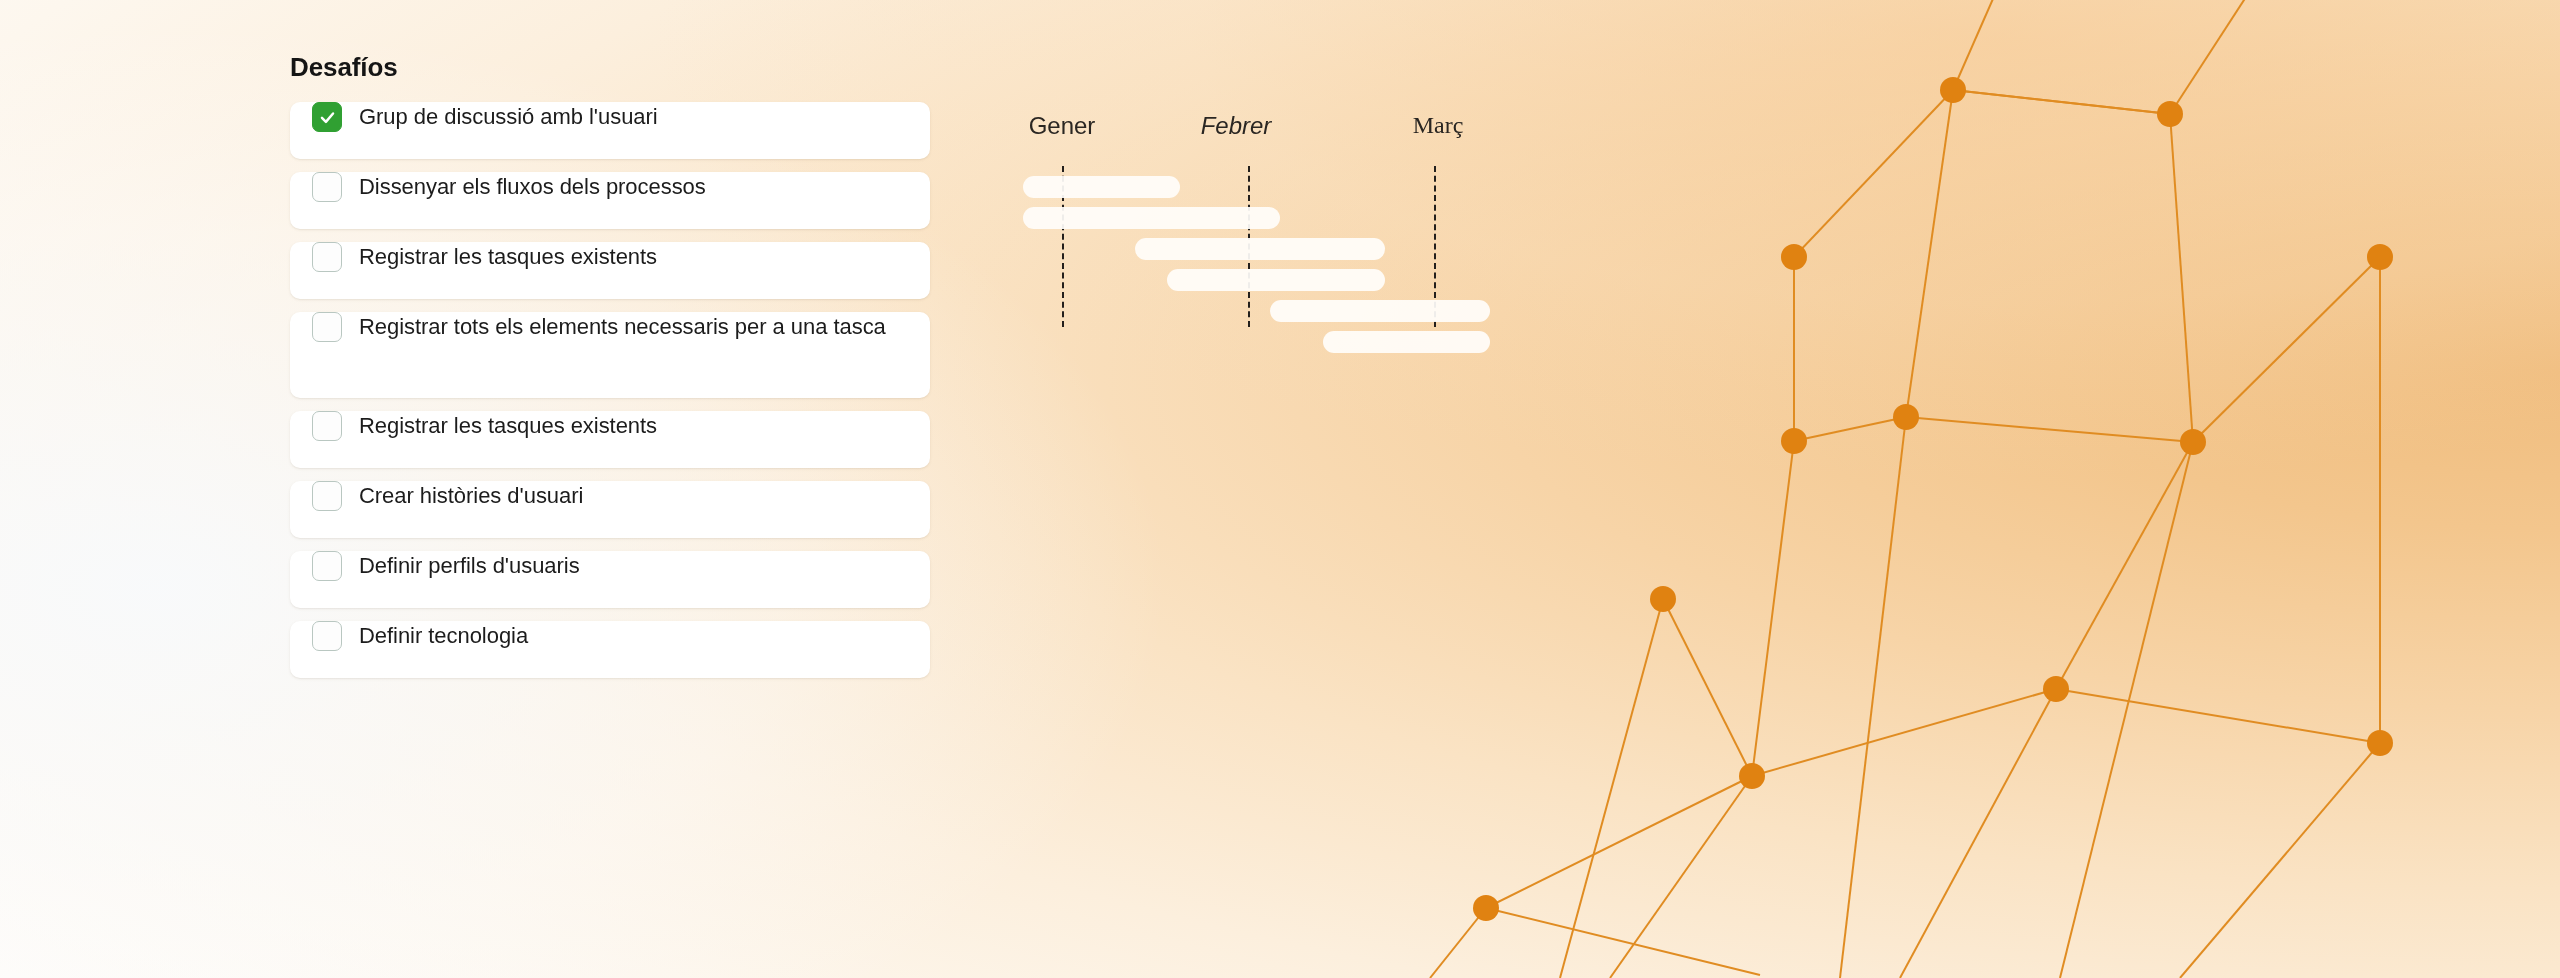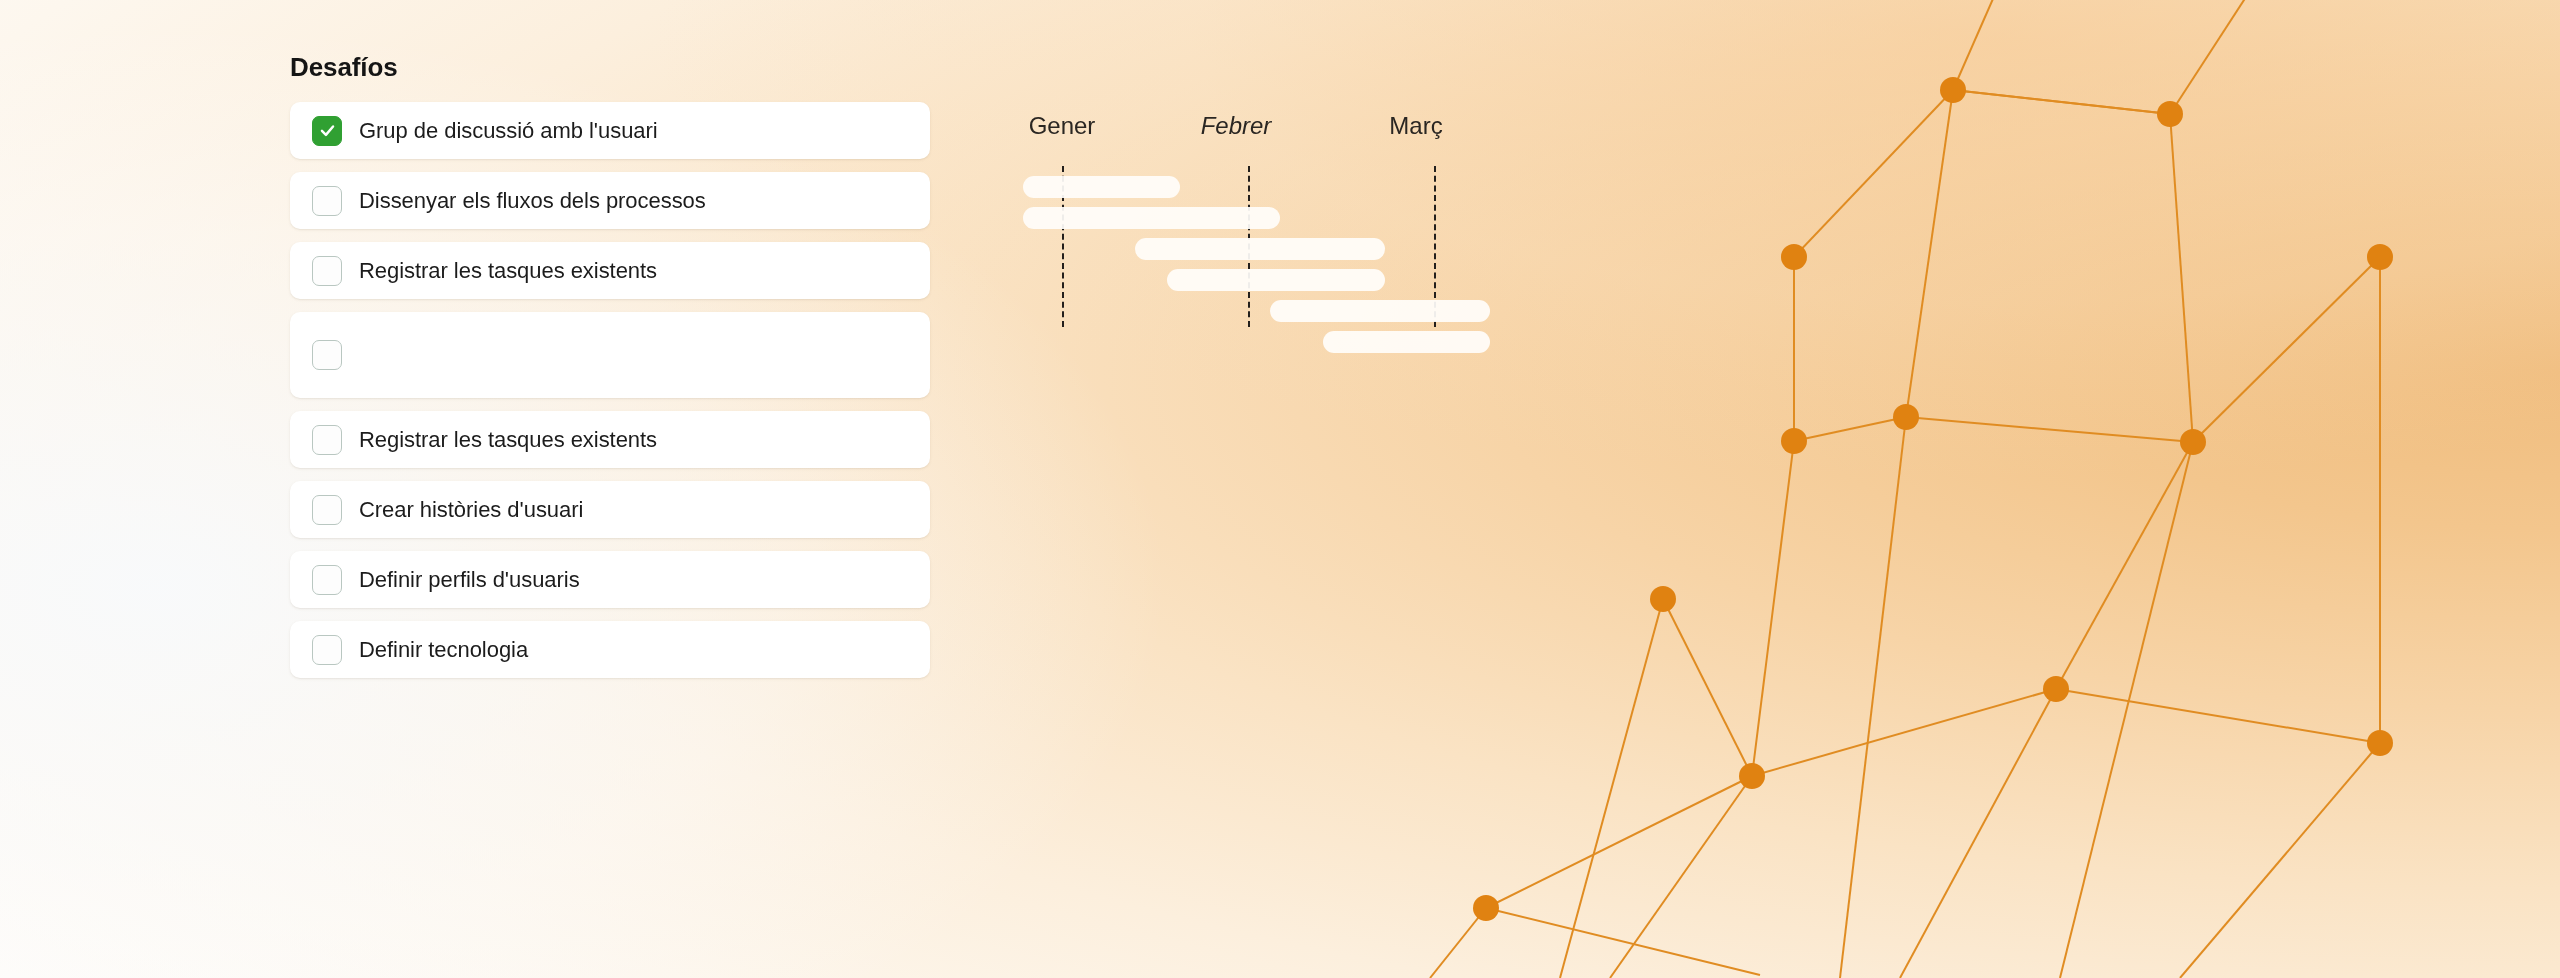--- a/index.html
+++ b/index.html
@@ -61,21 +61,20 @@
     letter-spacing: -0.1px;
     margin-bottom: 19px;
     line-height: 1.2;
   }
 
   .challenge-card {
     background: #ffffff;
     border-radius: 10px;
     box-shadow: 0 1px 3px rgba(120,95,70,0.10), 0 1px 1px rgba(120,95,70,0.05);
     display: flex;
-    align-items: center;
     gap: 17px;
     padding: 0 22px;
     min-height: 57px;
     margin-bottom: 13px;
   }
   .challenge-card.two-line { min-height: 86px; }
 
   .cb {
     flex: 0 0 auto;
     width: 30px;
@@ -198,20 +197,21 @@
       <div class="challenge-card">
         <span class="cb"></span>
         <span class="challenge-label">Dissenyar els fluxos dels processos</span>
       </div>
       <div class="challenge-card">
         <span class="cb"></span>
         <span class="challenge-label">Registrar les tasques existents</span>
       </div>
       <div class="challenge-card two-line">
         <span class="cb"></span>
+        <span class="challenge-label">Registrar tots els elements necessaris per a una tasca</span>
       </div>
       <div class="challenge-card">
         <span class="cb"></span>
         <span class="challenge-label">Registrar les tasques existents</span>
       </div>
       <div class="challenge-card">
         <span class="cb"></span>
         <span class="challenge-label">Crear històries d'usuari</span>
       </div>
       <div class="challenge-card">
@@ -222,21 +222,21 @@
         <span class="cb"></span>
         <span class="challenge-label">Definir tecnologia</span>
       </div>
     </div>
 </section>
 
 <div id="timeline">
   <div id="tl-labels">
       <div class="tl-month-label" style="left: 62px;">Gener</div>
       <div class="tl-month-label" style="left: 236px; font-style: italic;">Febrer</div>
-      <div class="tl-month-label" style="left: 416px;">Març</div>
+      <div class="tl-month-label" style="left: 438px; font-family: Liberation Serif, serif;">Març</div>
     </div>
   <div id="tl-dividers">
       <div class="tl-divider" style="left: 62px;"></div>
       <div class="tl-divider" style="left: 248px;"></div>
       <div class="tl-divider" style="left: 434px;"></div>
     </div>
   <div id="tl-bars">
       <div class="tl-bar" style="left: 23px; width: 157px; top: 64px;"></div>
       <div class="tl-bar" style="left: 23px; width: 257px; top: 95px;"></div>
       <div class="tl-bar" style="left: 135px; width: 250px; top: 126px;"></div>

